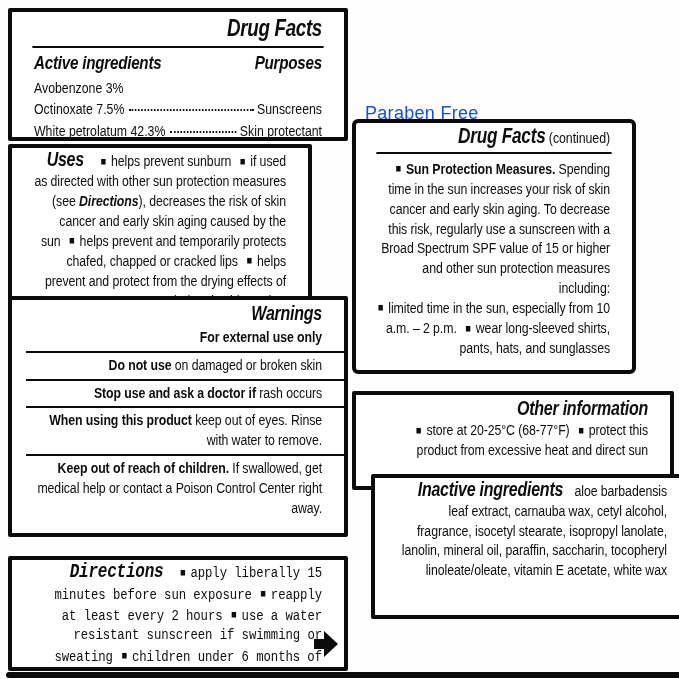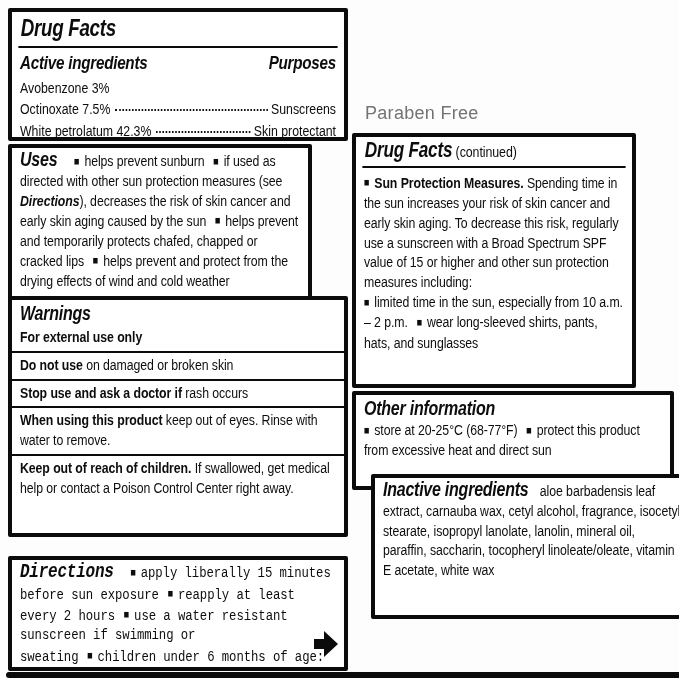--- a/index.html
+++ b/index.html
@@ -1,19 +1,19 @@
 <!DOCTYPE html>
 <html><head>
 <meta charset="utf-8">
 <style>
   html,body{margin:0;padding:0;background:#ffffff;}
   body{width:679px;height:679px;font-family:"Liberation Sans", sans-serif;color:#0d0d0d;}
   .canvas{position:relative;width:679px;height:679px;background:#fdfdfd;overflow:hidden;}
   .box{position:absolute;box-sizing:border-box;background:#ffffff;border:4px solid #0b0b0b;
-       border-radius:2px;padding:2px 8px;overflow:hidden;}
+       border-radius:2px;padding:2px 22px;overflow:hidden;text-align:right;}
   
   .cond{transform:scaleX(0.8);transform-origin:0 0;width:125%;}
   .body-text{font-size:15.4px;line-height:19.8px;letter-spacing:-0.1px;}
   .seg{white-space:pre-wrap;}
   .seg-b{font-weight:bold;}
   .seg-bi{font-weight:bold;font-style:italic;}
   .seg-hdr{font-weight:bold;font-style:italic;font-size:20px;margin-right:10px;letter-spacing:-0.3px;}
   .seg-title2{font-weight:bold;font-style:italic;font-size:21.5px;letter-spacing:-0.3px;}
   .seg-paren{font-size:15.5px;}
   .blt,.blt0{font-size:11.5px;vertical-align:1.5px;}
@@ -25,30 +25,30 @@
   .cols{display:flex;justify-content:space-between;font-weight:bold;font-style:italic;
         font-size:19px;padding:4px 0 3px;letter-spacing:-0.3px;}
   .ing-row{display:flex;align-items:baseline;font-size:15.4px;line-height:21.3px;}
   .leader{flex:1 1 auto;border-bottom:2.2px dotted #101010;position:relative;top:-3px;
           margin:0 4px 0 6px;min-width:10px;}
   .sec-hdr{font-size:20px;font-weight:bold;font-style:italic;line-height:23px;letter-spacing:-0.3px;}
   .w-row{padding:2px 0 4px;}
   .w-div{border-top:2.2px solid #0b0b0b;margin:0 -60px 0 -10px;}
   .e-hdr{padding:2px 0 4px 1px;}
   .e-rule{border-top:2.5px solid #0b0b0b;margin:0 -2px 5px;}
-  .paraben{position:absolute;left:365px;top:103px;font-size:18px;letter-spacing:0.3px;color:#737373;}
+  .paraben{position:absolute;left:365px;top:103px;font-size:18px;letter-spacing:0.3px;color:#1d4ed8;}
   .arrow{position:absolute;right:5px;bottom:7px;}
   .bottom-bar{position:absolute;left:6px;top:672px;width:673px;height:6px;background:#0b0b0b;
               border-radius:3px 0 0 3px;}
   
   #box-active{left:8px;top:8px;width:340px;height:133px;}
   #box-uses{left:8px;top:144px;width:304px;height:165px;}
   #box-warnings{left:8px;top:296px;width:340px;height:241px;}
   #box-directions{left:8px;top:556px;width:340px;height:115px;font-family:Liberation Mono, monospace;}
-  #box-continued{left:352px;top:133px;width:284px;height:255px;}
+  #box-continued{left:352px;top:119px;width:284px;height:255px;border-radius:6px;}
   #box-other{left:352px;top:391px;width:322px;height:99px;}
   #box-inactive{left:371px;top:474px;width:322px;height:145px;}
   #box-questions{left:352px;top:620px;width:322px;height:52px;padding-top:1px;}
 </style>
 </head>
 <body>
 
 <div class="canvas">
 
   <div class="box" id="box-active">

